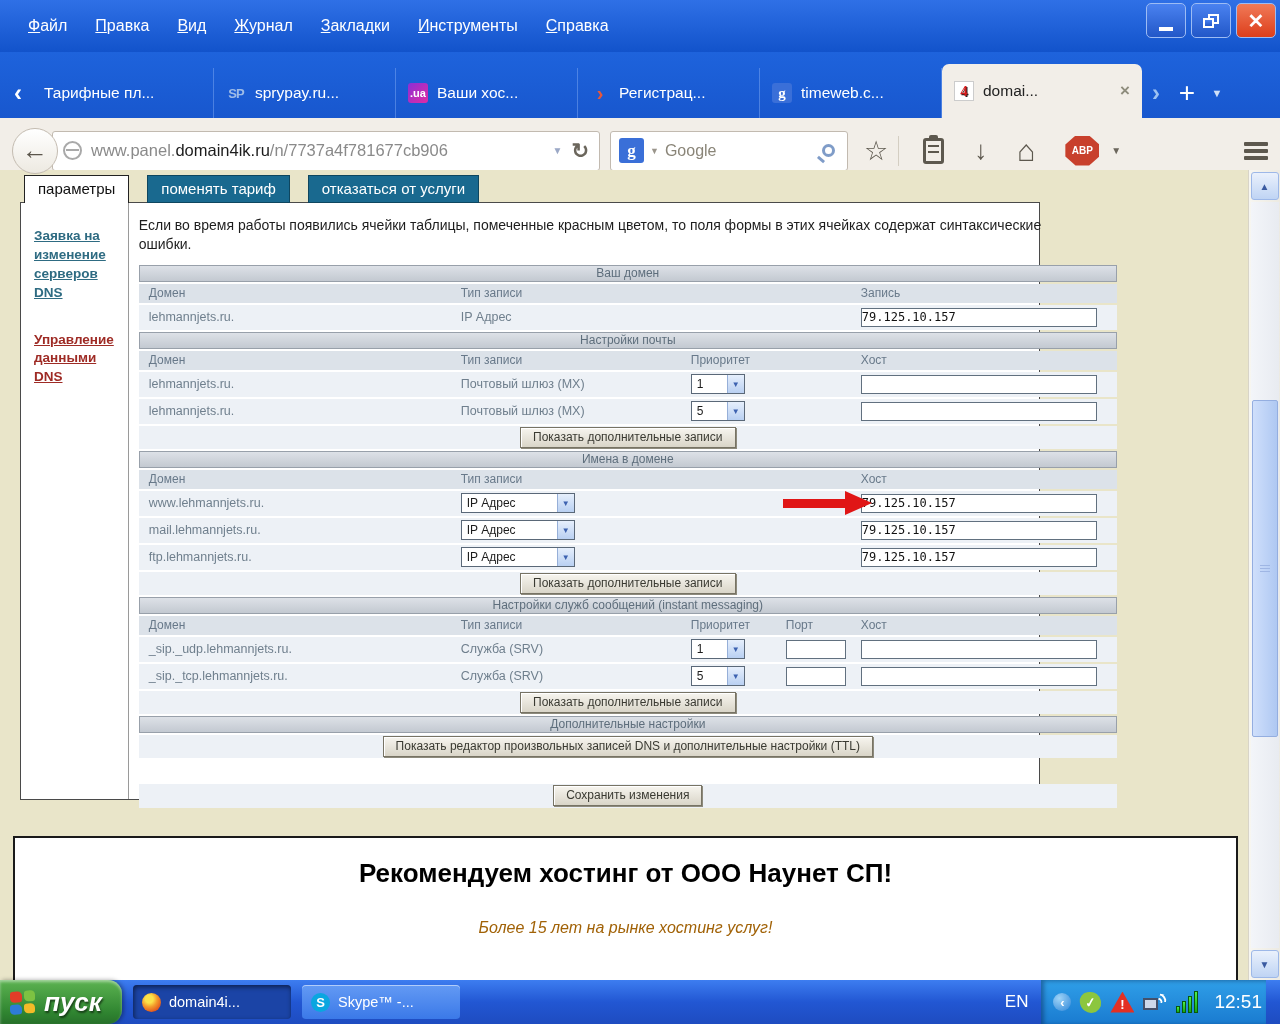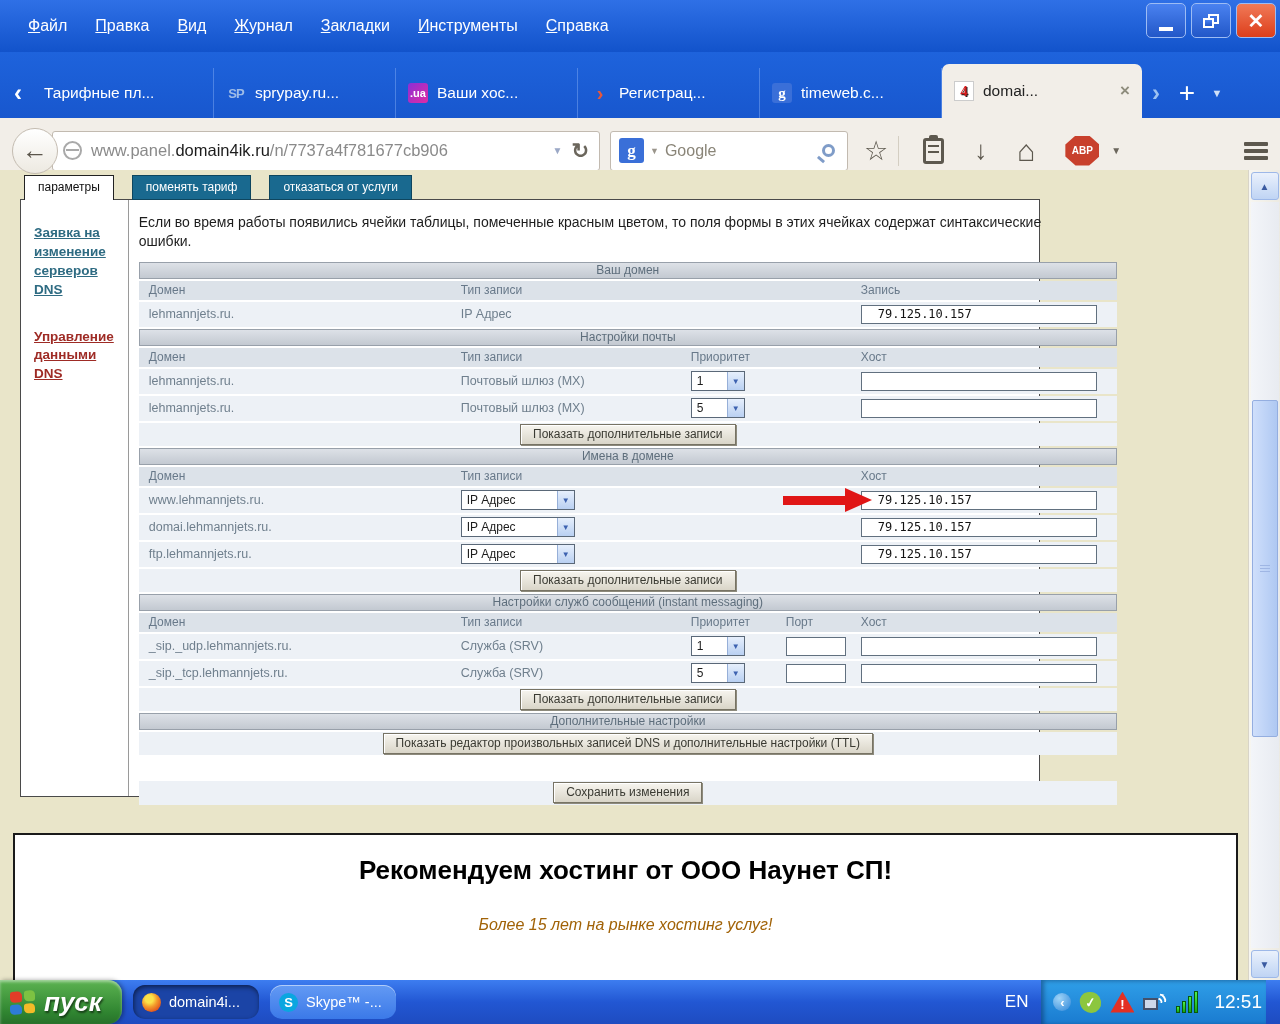--- a/index.html
+++ b/index.html
@@ -69,21 +69,21 @@
   .burger { width:24px; height:18px; display:flex; flex-direction:column; justify-content:space-between; margin-left:14px; }
   .burger i { height:4px; background:#5D584E; border-radius:1px; }
   .sp8 { width:4px; } .sp14 { width:10px; } .push { margin-left:auto; }
 
   
   .content { position:absolute; top:170px; left:0; width:1280px; height:810px; display:flex; }
   .page { width:1248px; height:810px; background:#E9E5C9; position:relative; overflow:hidden; }
 
   
   .page-tabs { padding:5px 0 0 24px; display:flex; gap:18px; position:relative; z-index:3; }
-  .ptab { font-size:12px; padding:4px 13px 5px; cursor:default; }
+  .ptab { font-size:15px; padding:4px 13px 5px; cursor:default; }
   .ptab.on { background:#fff; color:#101010; border:1px solid #222; border-bottom:none; }
   .ptab.off { background:#19698F; color:#fff; border:1px solid #0E465F; }
 
   
   .panel { margin-left:20px; width:1020px; height:598px; background:#fff; border:1px solid #4a4a4a; margin-top:-1px; display:flex; position:relative; z-index:2; }
   .sidebar { width:226px; padding:24px 14px 0 13px; border-right:1px solid #9a9a9a; }
   .slink { display:block; font-size:13.5px; font-weight:bold; text-decoration:underline; line-height:1.4; margin-bottom:28px; cursor:pointer; }
   .slink.teal { color:#2E6B82; }
   .slink.red { color:#9E2B25; }
   .main { flex:1; padding:13px 18px 0 10px; }
@@ -97,21 +97,21 @@
   .hdr { background:#DCE2E9; height:19px; color:#68798A; font-size:12px; }
   .row { background:#EDF1F6; min-height:25px; color:#6F7F8D; font-size:12.5px; position:relative; }
   .cols3 { grid-template-columns:312px 400px 266px; }
   .cols4 { grid-template-columns:312px 230px 170px 266px; }
   .cols5 { grid-template-columns:312px 230px 95px 75px 266px; }
   .cell { padding-left:10px; }
   .btn-row { background:#EDF1F6; height:23px; display:flex; align-items:center; justify-content:center; margin-top:2px; }
   .xp-btn { font-family:"Liberation Sans",sans-serif; font-size:12px; color:#3A3A32; padding:2px 12px 3px;
     background:linear-gradient(#F7F5EF,#D9D5C8); border:1px solid #777364;
     box-shadow:inset 1px 1px 0 #fff, 1px 1px 0 #8d8a7c; cursor:pointer; }
-  .txt-input { height:19px; width:236px; border:1px solid #61707F; background:#fff; padding:0 16px;
+  .txt-input { height:19px; width:236px; border:1px solid #61707F; background:#fff; padding:0 0;
     font:12px "DejaVu Sans Mono",monospace; color:#111; }
   .port-input { width:60px; }
   .fake-select { display:inline-flex; height:20px; border:1px solid #5A6878; background:#fff; align-items:center; cursor:default; }
   .fs-val { font-size:12px; color:#1c1c1c; padding:0 5px; flex:1; }
   .fs-btn { width:17px; height:100%; background:linear-gradient(#E6EFFC,#B9D0F2); border-left:1px solid #96AFD8; color:#3D62B0; font-size:8px; display:flex; align-items:center; justify-content:center; }
   .sel-type { width:114px; } .sel-prio { width:54px; }
   .red-arrow { position:absolute; right:245px; top:50%; transform:translateY(-50%); display:flex; align-items:center; }
   .arrow-shaft { width:62px; height:9px; background:#E01616; }
   .arrow-head { width:0; height:0; border-left:27px solid #E01616; border-top:12px solid transparent; border-bottom:12px solid transparent; }
   .save-row { margin-top:26px; width:978px; background:#EDF1F6; height:24px; display:flex; align-items:center; justify-content:center; }
@@ -132,21 +132,21 @@
 
   
   .taskbar { position:absolute; bottom:0; left:0; width:1280px; height:44px;
     background:linear-gradient(#3D7DF0,#2257D3 50%,#1E4CC0); display:flex; align-items:center;text-align:center; }
   .start { height:44px; border-radius:0 14px 14px 0; padding:0 20px 0 10px; display:flex; align-items:center; gap:9px;
     background:linear-gradient(#5CB351,#2F8430 75%,#27702A); box-shadow:inset 0 2px 3px rgba(255,255,255,.45), 2px 0 4px rgba(0,0,0,.35);
     color:#fff; font-size:26px; font-weight:bold; font-style:italic; text-shadow:1px 2px 2px rgba(0,0,0,.55); }
   .flag { width:25px; height:23px; display:grid; grid-template-columns:1fr 1fr; grid-template-rows:1fr 1fr; gap:2px; transform:skewY(-6deg); }
   .flag i { border-radius:2px 5px 2px 5px; }
   .flag .f1{background:#E23C28;} .flag .f2{background:#7DC242;} .flag .f3{background:#2E7CD6;} .flag .f4{background:#F4BB28;}
-  .task { height:34px; width:126px; margin-left:11px; border-radius:12px; display:flex; align-items:center; gap:8px; padding:13px 9px; color:#fff; font-size:14.5px; cursor:default; }
+  .task { height:34px; width:158px; margin-left:11px; border-radius:4px; display:flex; align-items:center; gap:8px; padding:13px 9px; color:#fff; font-size:14.5px; cursor:default; }
   .task.pressed { background:#1B44A6; box-shadow:inset 1px 2px 5px rgba(0,0,0,.55); }
   .task.idle { background:linear-gradient(#639AF4,#3B79E8); box-shadow:inset 0 1px 0 rgba(255,255,255,.5); }
   .ff-ico { width:19px; height:19px; border-radius:50%; background:radial-gradient(circle at 38% 32%, #FBE24A 0 22%, #F49B2C 45%, #E2581E 75%, #B93A12); flex:0 0 auto; }
   .sk-ico { width:19px; height:19px; border-radius:50%; background:#0AA6E0; color:#fff; font-size:13px; font-weight:bold; display:flex; align-items:center; justify-content:center; flex:0 0 auto; }
   .task-label { white-space:nowrap; overflow:hidden; }
   .tray { margin-left:auto; height:54px; display:flex; align-items:center; gap:9px; padding:0 14px 0 6px; }
   .lang { color:#fff; font-size:17px; margin-right:4px; }
   .tray-panel { height:44px; display:flex; align-items:center; gap:9px; padding:0 4px 0 12px;
     background:linear-gradient(#2F9FE8,#1A7BD0); box-shadow:inset 3px 1px 4px rgba(0,0,40,.35); }
   .chev-circle { width:18px; height:18px; border-radius:50%; background:radial-gradient(circle at 35% 30%,#9FD4F8,#2E86D8); color:#fff; font-size:13px; font-weight:bold; display:flex; align-items:center; justify-content:center; }
@@ -334,21 +334,21 @@
                   <span class="fs-val">IP Адрес</span>
                   <span class="fs-btn">▼</span>
                 </span></div>
             <div class="cell"><input class="txt-input" value="79.125.10.157" style=""></div>
             <div class="red-arrow">
                 <div class="arrow-shaft"></div>
                 <div class="arrow-head"></div>
               </div>
           </div>
           <div class="grid row cols3">
-            <div class="cell">domai.lehmannjets.ru.</div>
+            <div class="cell">mail.lehmannjets.ru.</div>
             <div class="cell"><span class="fake-select sel-type">
                   <span class="fs-val">IP Адрес</span>
                   <span class="fs-btn">▼</span>
                 </span></div>
             <div class="cell"><input class="txt-input" value="79.125.10.157" style=""></div>
           </div>
           <div class="grid row cols3">
             <div class="cell">ftp.lehmannjets.ru.</div>
             <div class="cell"><span class="fake-select sel-type">
                   <span class="fs-val">IP Адрес</span>

